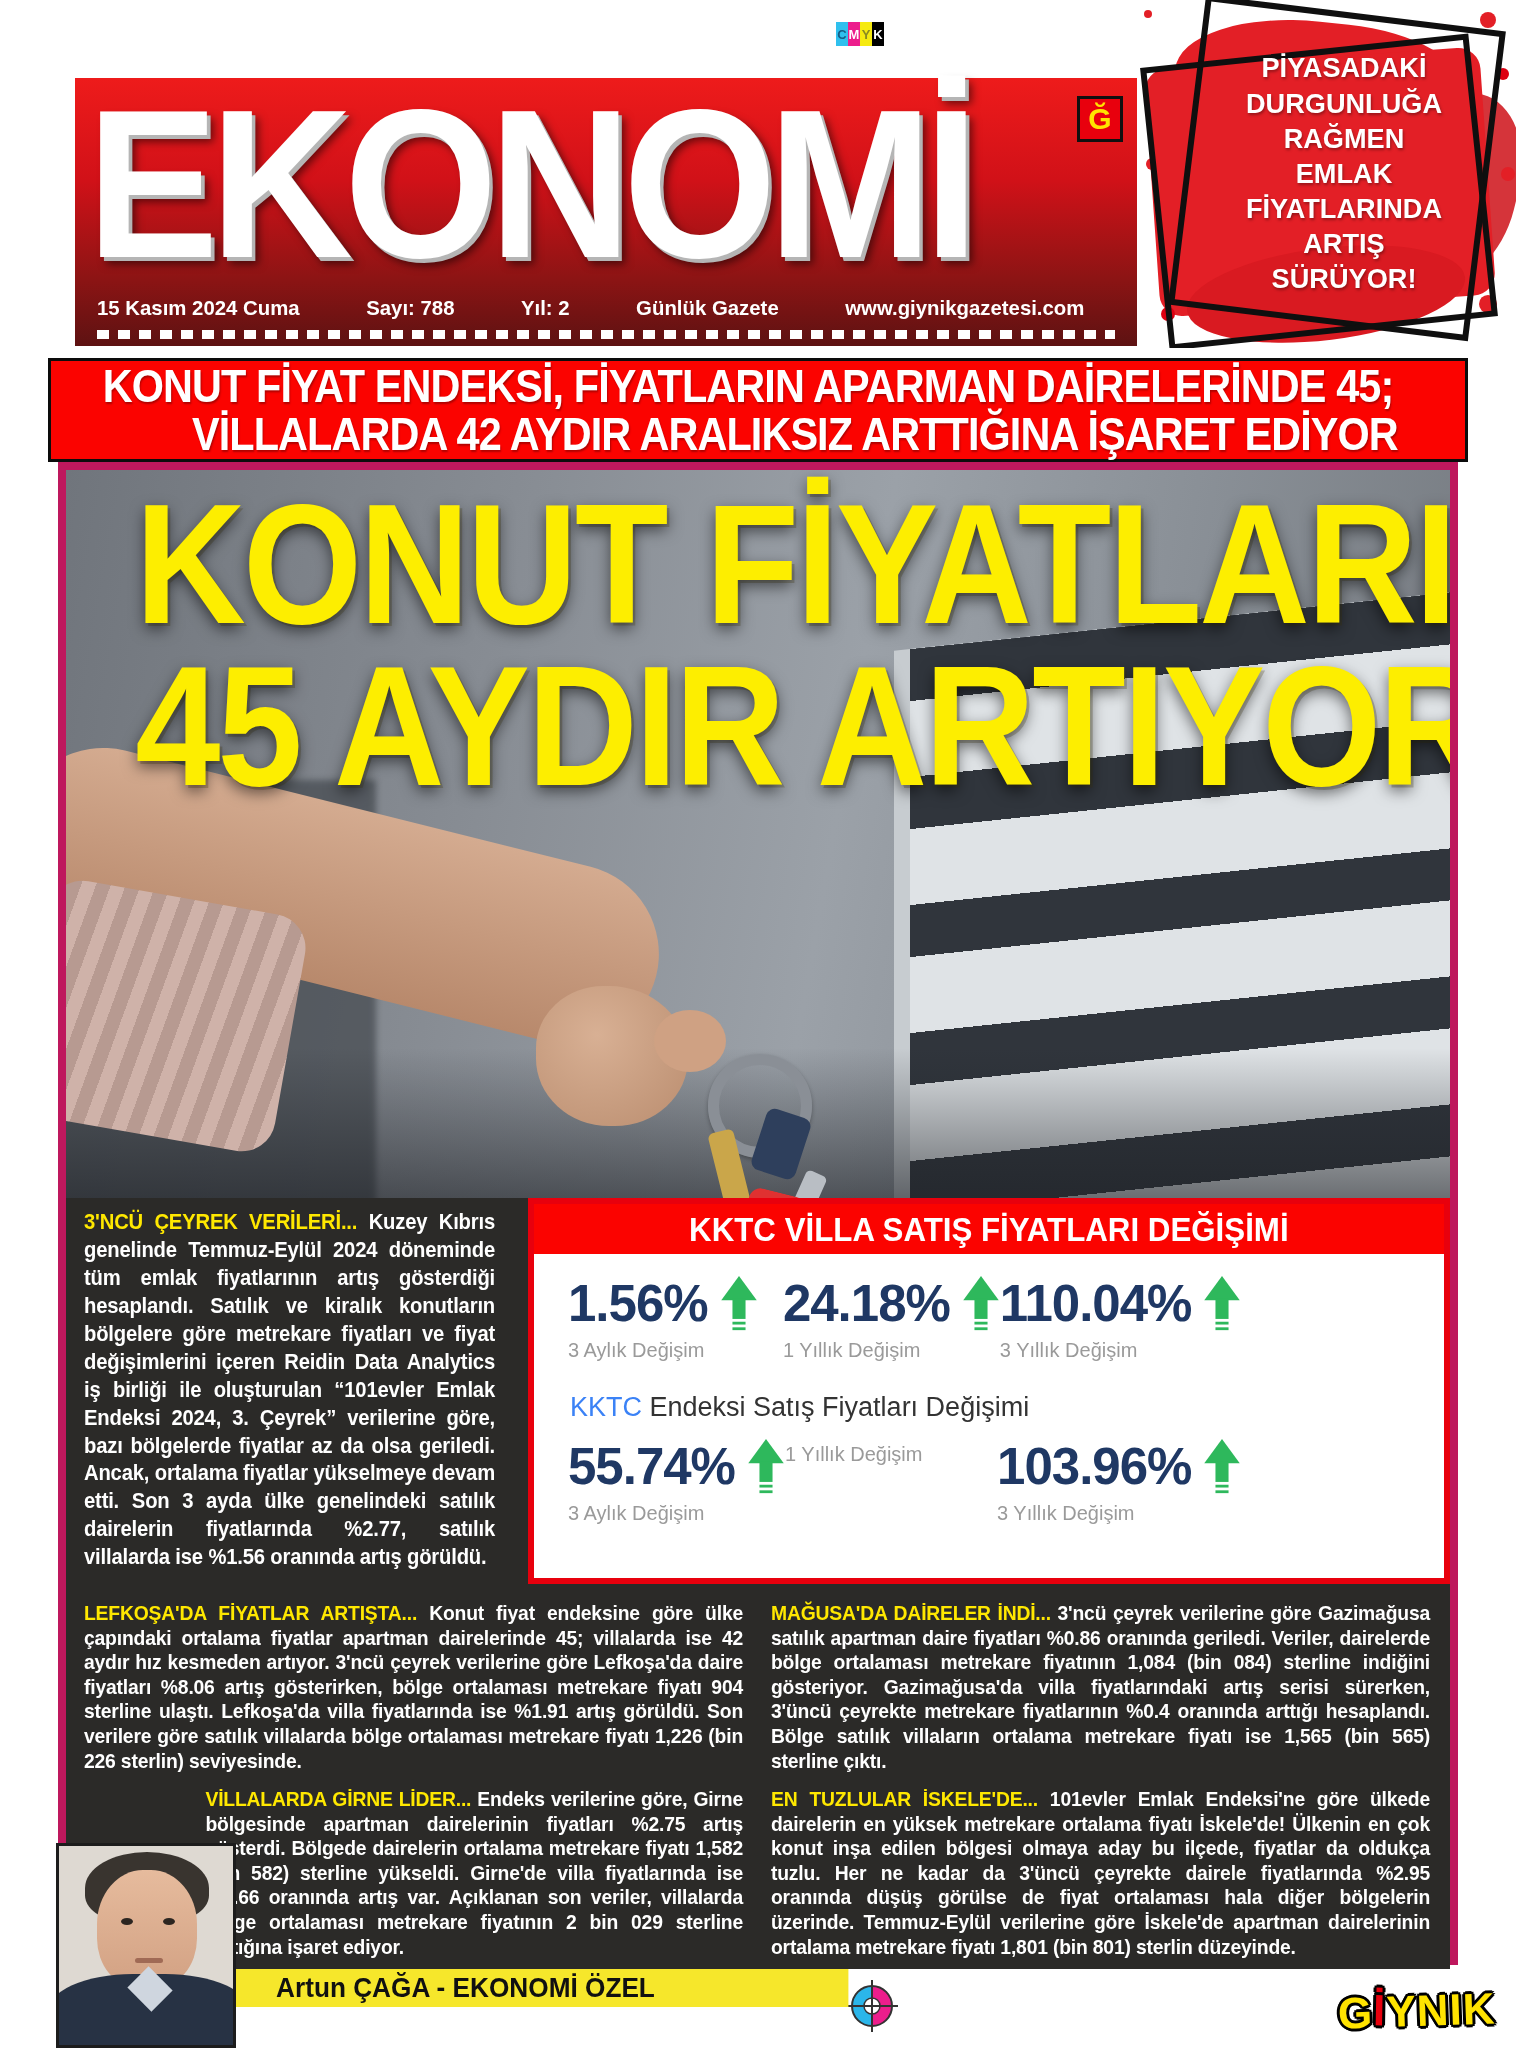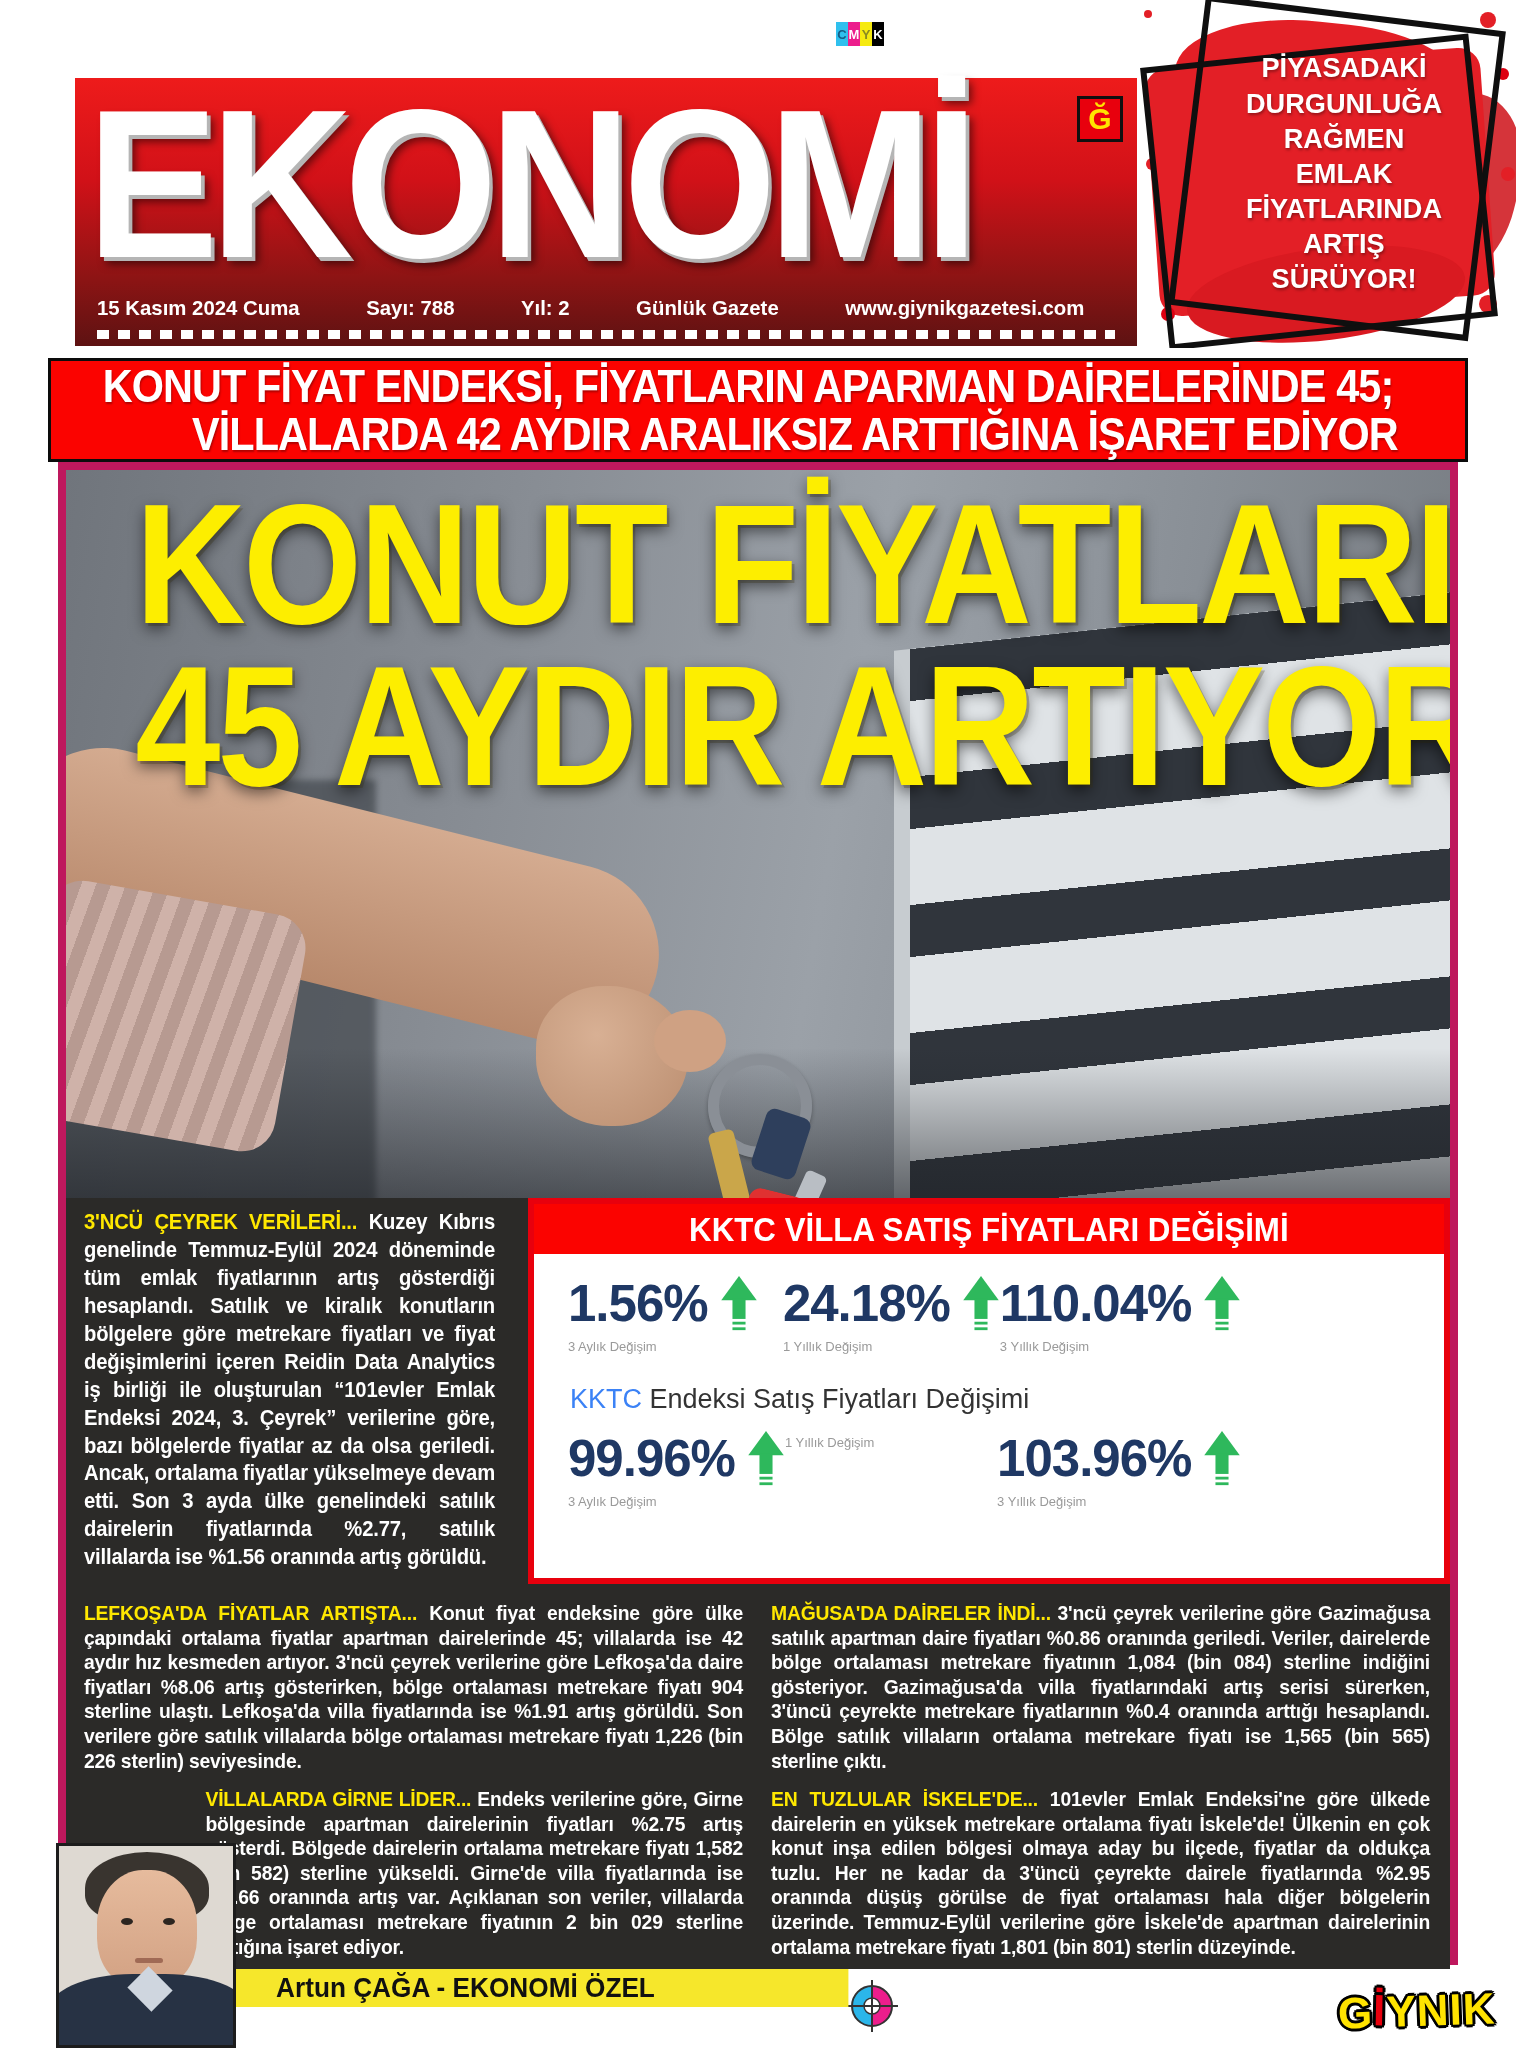--- a/index.html
+++ b/index.html
@@ -92,21 +92,21 @@
   .colA .body-text{font-size:22px;line-height:1.27;}
   .lead-in{color:#ffe800;font-weight:bold;}
   .stats-box{flex:1;height:386px;box-sizing:border-box;border:6px solid #e8000d;background:#fff;color:#222;}
   .stats-header{height:50px;background:#fb0300;display:flex;align-items:center;justify-content:center;}
   .stats-title{color:#fff;font-weight:bold;font-size:34px;white-space:nowrap;transform:scaleX(.92);letter-spacing:0;}
   .stats-body{padding:20px 0 0 34px;width:74%;}
   .stat-row{display:flex;}
   .stat{flex:1;}
   .stat-top{display:flex;align-items:center;gap:12px;}
   .stat-value{font-size:51px;font-weight:bold;color:#1f3864;letter-spacing:-1px;}
-  .stat-label{color:#9a9a9a;font-size:13px;margin-top:6px;}
+  .stat-label{color:#9a9a9a;font-size:20px;margin-top:6px;}
   .apt-title{margin:30px 0 14px 2px;font-size:27px;color:#333;}
   .apt-title .b{font-weight:normal;color:#3b82f6;}
   .rowB{display:flex;gap:28px;padding:16px 20px 0 18px;box-sizing:border-box;}
   .rowB .col{flex:1;min-width:0;}
   .rowB .body-text{font-size:21px;line-height:1.17;}
   .para{margin:0 0 14px 0;}
   .portrait-spacer{float:left;width:118px;height:150px;margin:40px 14px 0 0;}
 
   
   #portrait{left:56px;top:1843px;width:180px;height:205px;background:#ded9d2;border:3px solid #1c1c1c;
@@ -246,21 +246,21 @@
               </div>
               <div class="stat-label">3 Yıllık Değişim</div>
             </div>
           </div>
 
           <div class="apt-title"><span class="b">KKTC</span><span> Endeksi Satış Fiyatları Değişimi</span></div>
 
           <div class="stat-row">
             <div class="stat">
               <div class="stat-top">
-                <span class="stat-value">99.96%</span>
+                <span class="stat-value">55.74%</span>
                 <svg width="38" height="56" viewBox="0 0 40 60">
                     <polygon points="20,0 39,26 1,26" fill="#2eb85c"></polygon>
                     <rect x="13" y="24" width="14" height="34" fill="#2eb85c"></rect>
                     <rect x="12" y="46" width="16" height="3" fill="#ffffff"></rect>
                     <rect x="12" y="52" width="16" height="3" fill="#ffffff"></rect>
                   </svg>
               </div>
               <div class="stat-label">3 Aylık Değişim</div>
             </div>
             <div class="stat">

